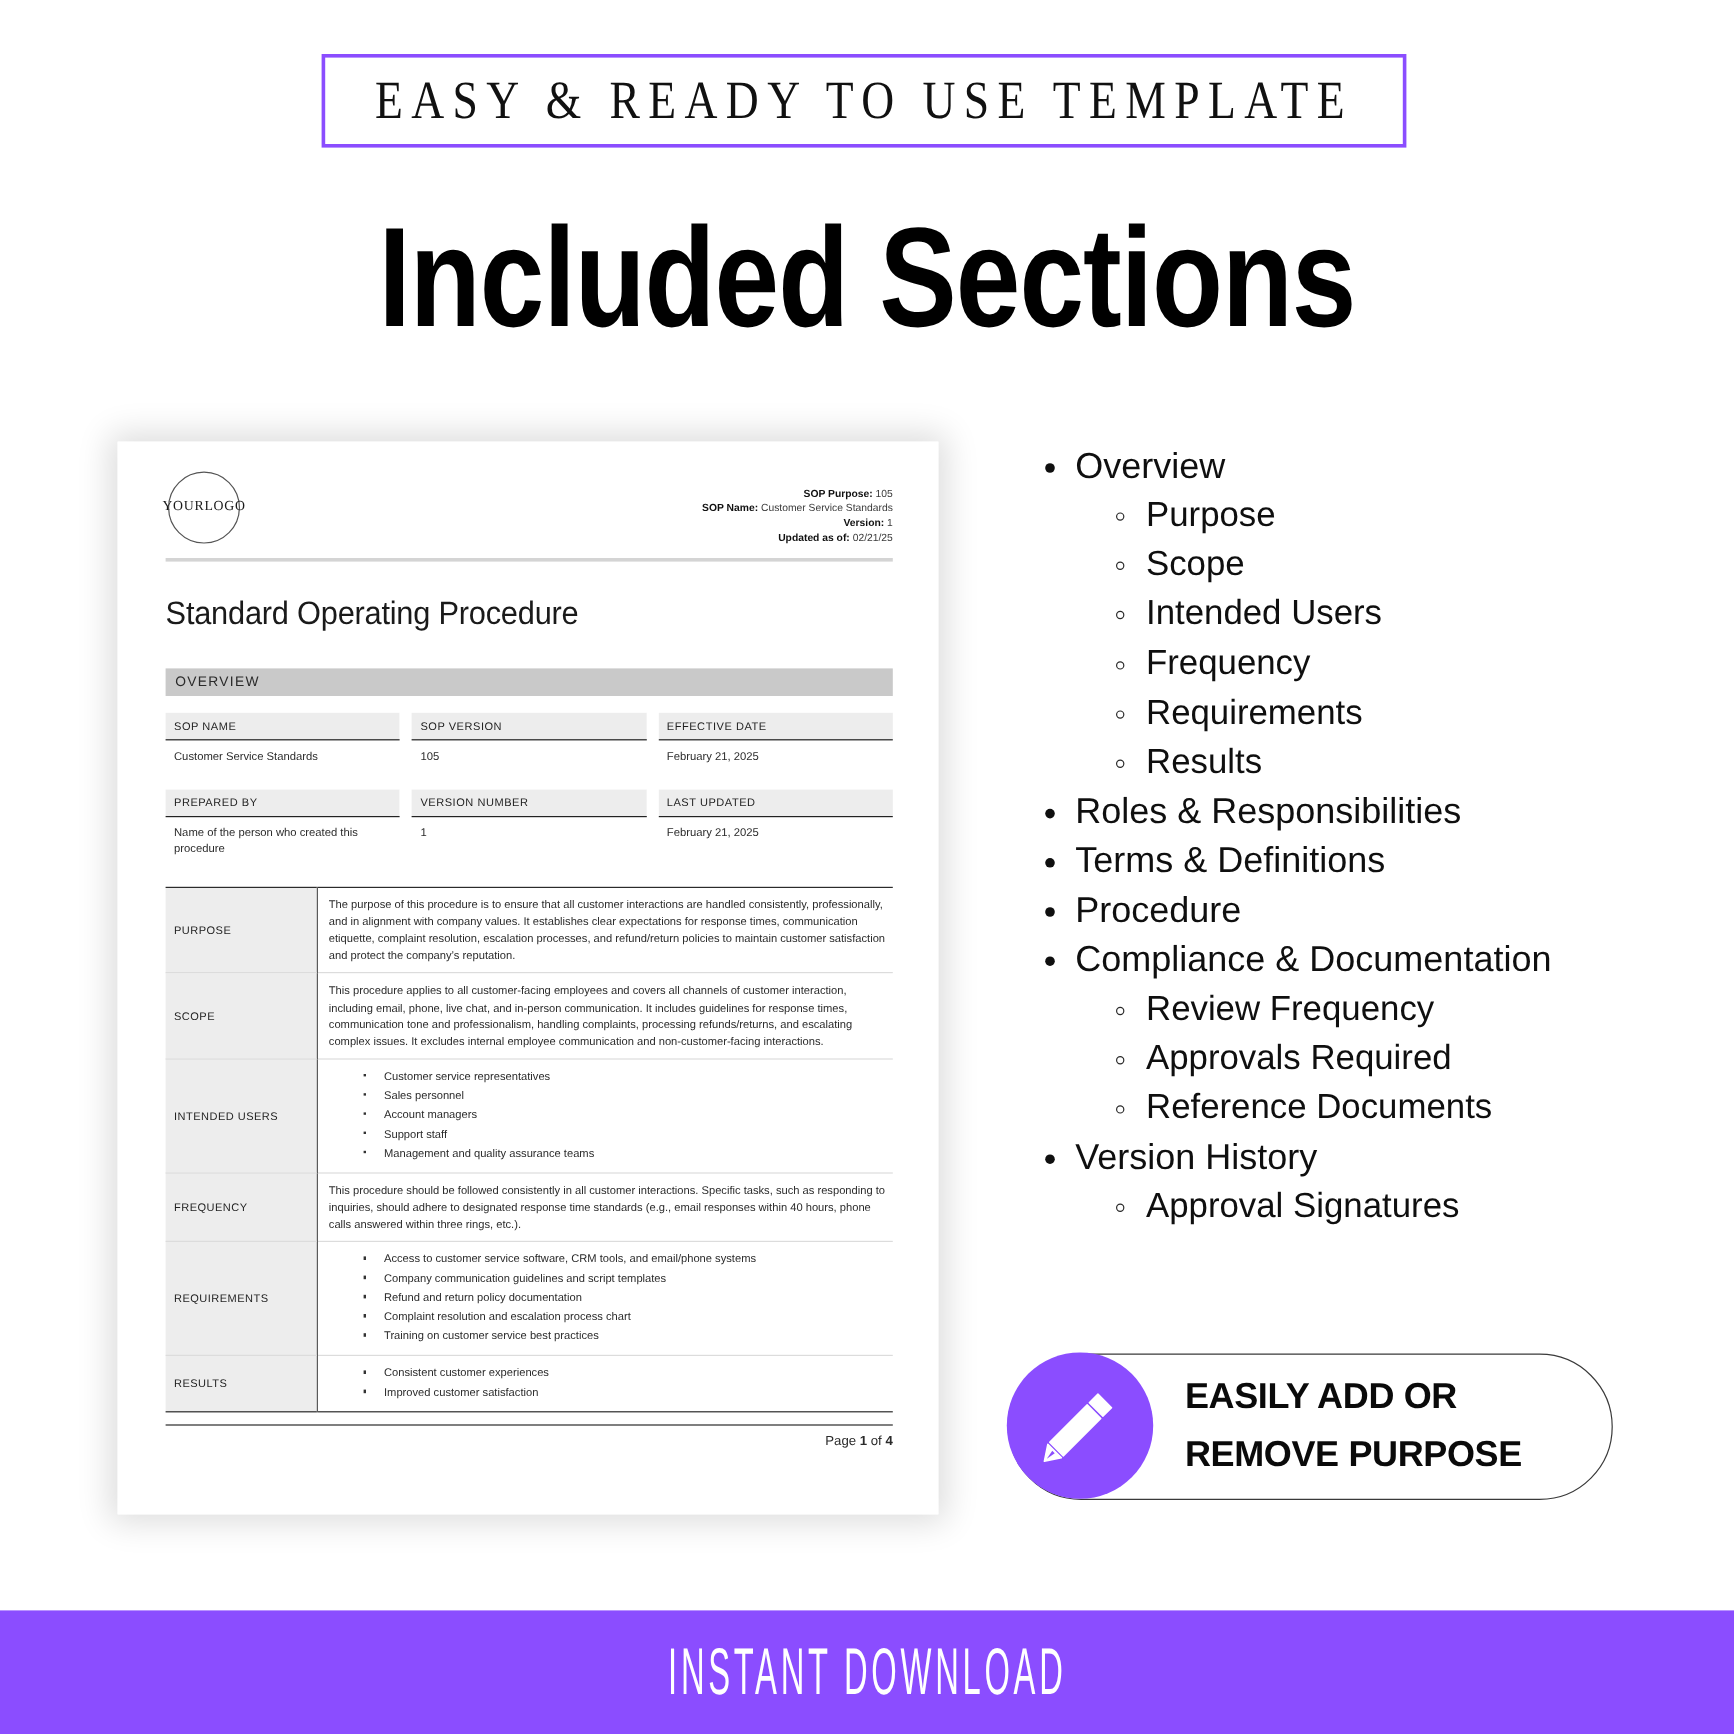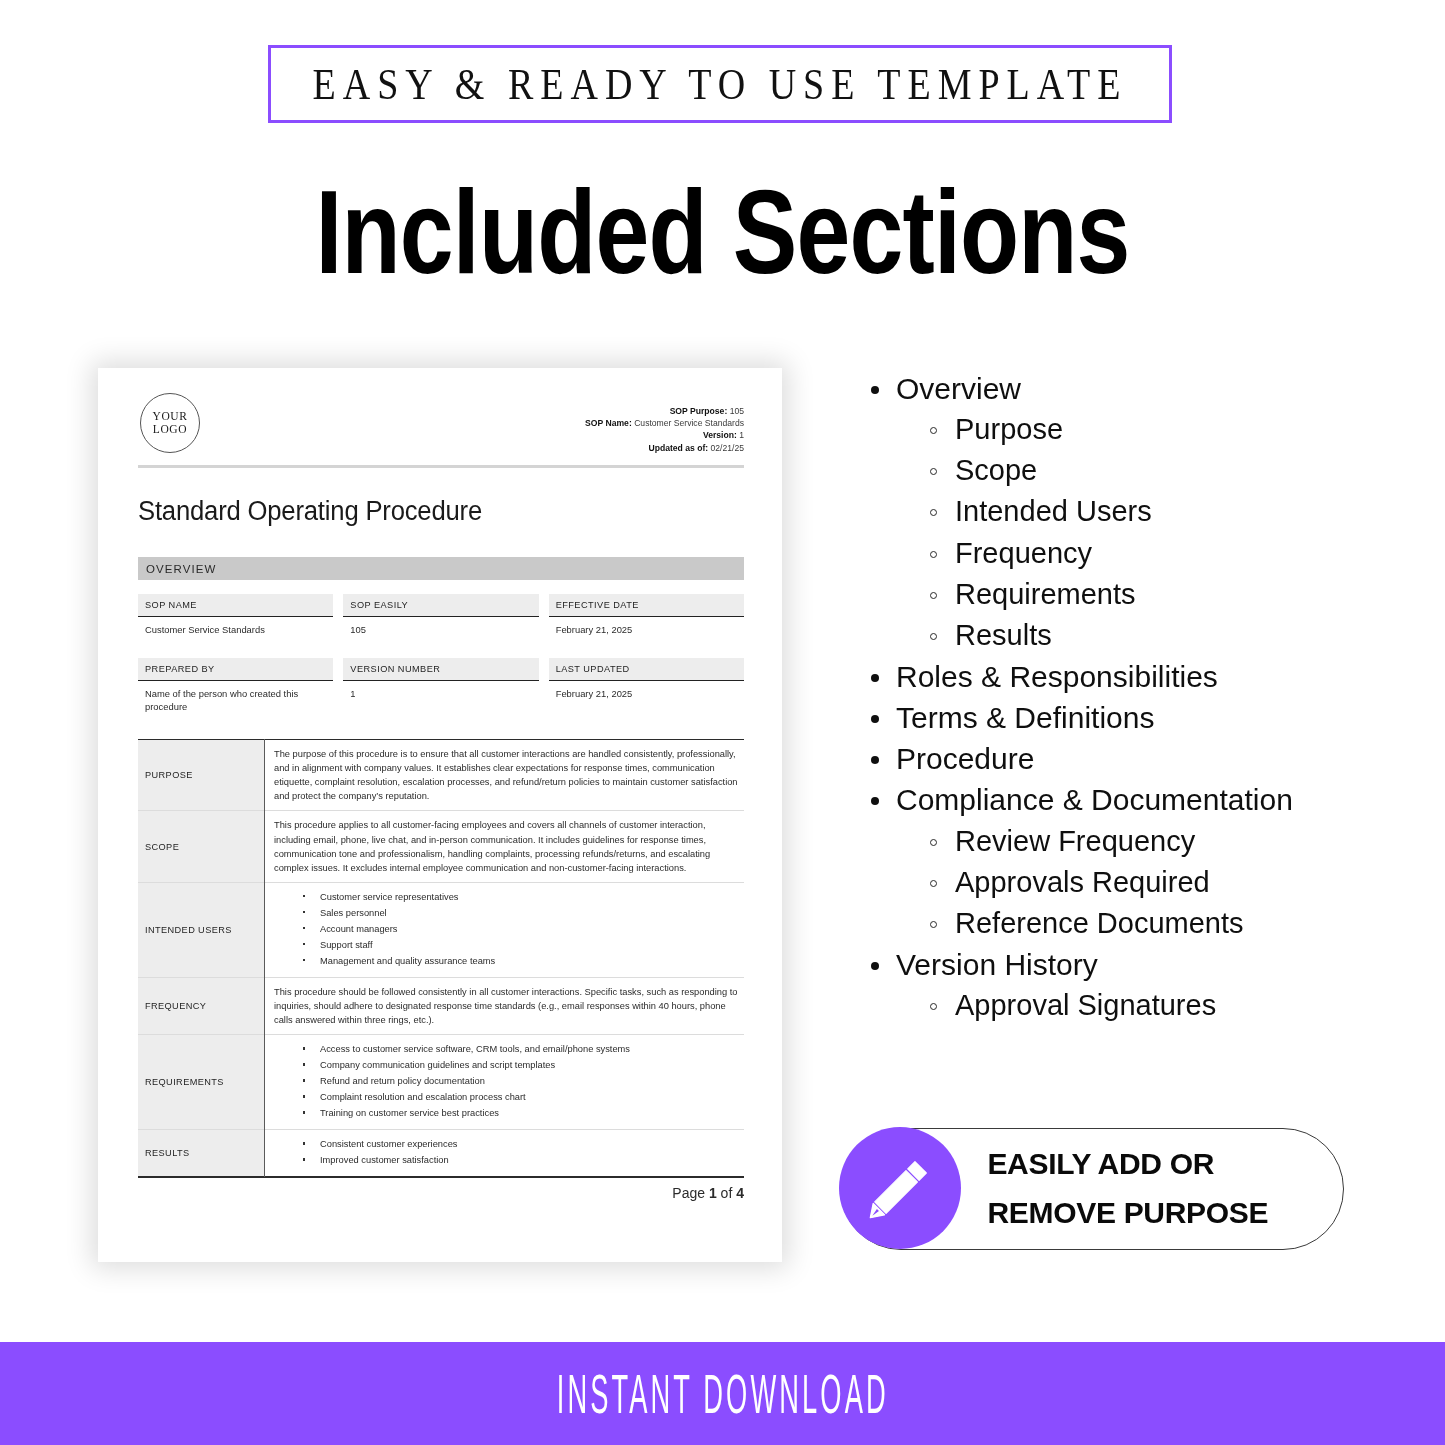--- a/index.html
+++ b/index.html
@@ -81,21 +81,20 @@
     align-items: flex-start;
     justify-content: space-between;
     height: 66px;
   }
   .logo-circle {
     width: 58px;
     height: 58px;
     border: 1px solid #555555;
     border-radius: 50%;
     display: flex;
-    flex-direction: column;
     align-items: center;
     justify-content: center;
     font-family: "Liberation Serif", serif;
     font-size: 11.5px;
     letter-spacing: 0.6px;
     color: #1a1a1a;
     line-height: 1.15;
     margin-left: 2px;
     flex-shrink: 0;
   }
@@ -189,24 +188,25 @@
     content: "";
     position: absolute;
     left: -17px;
     top: 5px;
     width: 2.4px;
     height: 2.4px;
     background: #333333;
   }
 
   .page-footer {
+    margin-top: 10px;
     border-top: 1.6px solid #2b2b2b;
     padding-top: 7px;
     text-align: right;
-    font-size: 14px;
+    font-size: 11px;
     color: #2b2b2b;
   }
   .page-footer b { font-weight: bold; }
 
   
   .sections-list {
     position: absolute;
     left: 862px;
     top: 368px;
     width: 520px;
@@ -342,21 +342,21 @@
 
   <div class="doc-title">Standard Operating Procedure</div>
 
   <div class="section-bar">OVERVIEW</div>
 
   <table class="info-table">
     <tbody>
         <tr>
       <td class="info-head">SOP NAME</td>
       <td class="info-gap"></td>
-      <td class="info-head">SOP EASILY</td>
+      <td class="info-head">SOP VERSION</td>
       <td class="info-gap"></td>
       <td class="info-head">EFFECTIVE DATE</td>
     </tr>
     <tr>
       <td class="info-val">Customer Service Standards</td>
       <td class="info-gap"></td>
       <td class="info-val">105</td>
       <td class="info-gap"></td>
       <td class="info-val">February 21, 2025</td>
     </tr>

